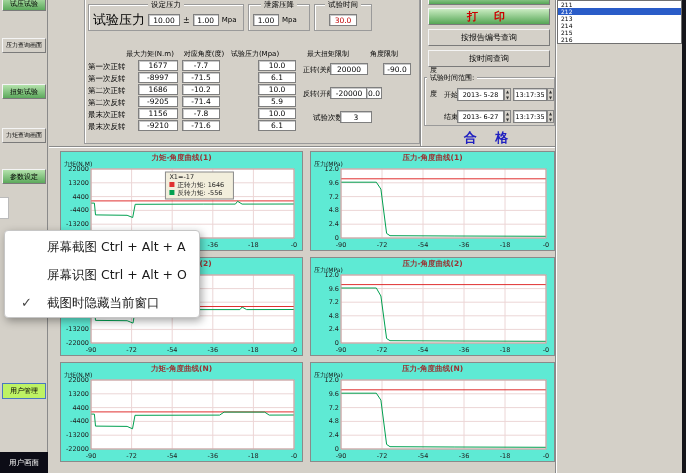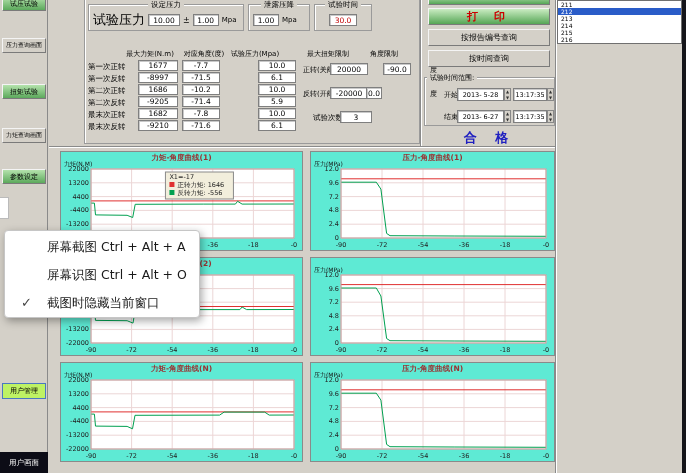--- a/index.html
+++ b/index.html
@@ -133,21 +133,21 @@
     <span class="tfield f3">10.0</span>
   </div>
   <div class="trow" style="top:96px">
     <span class="tlab">第二次反转</span>
     <span class="tfield f1">-9205</span>
     <span class="tfield f2">-71.4</span>
     <span class="tfield f3">5.9</span>
   </div>
   <div class="trow" style="top:108px">
     <span class="tlab">最末次正转</span>
-    <span class="tfield f1">1682</span>
+    <span class="tfield f1">1156</span>
     <span class="tfield f2">-7.8</span>
     <span class="tfield f3">10.0</span>
   </div>
   <div class="trow" style="top:120px">
     <span class="tlab">最末次反转</span>
     <span class="tfield f1">-9210</span>
     <span class="tfield f2">-71.6</span>
     <span class="tfield f3">6.1</span>
   </div>
 
@@ -305,20 +305,21 @@
         <line x1="30" y1="71.4" x2="233" y2="71.4" stroke="#ecd6d6" stroke-width="1"></line>
         <text x="28" y="73.4" text-anchor="end">-13200</text>
         <line x1="30" y1="85" x2="233" y2="85" stroke="#ecd6d6" stroke-width="1"></line>
         <text x="28" y="87" text-anchor="end">-22000</text>
         <polyline points="30.0,48.5 233.0,48.5" fill="none" stroke="#e03030" stroke-width="1"></polyline>
         <polyline points="30.0,50.6 33.4,50.6 34.5,62.4 66.1,62.7 72.0,65.1 74.2,51.8 131.5,51.6 178.9,51.6 181.1,49.0 185.6,51.6 233.0,51.5" fill="none" stroke="#00a050" stroke-width="1"></polyline>
         <rect x="30" y="17" width="203" height="68" fill="none" stroke="#c49a9a"></rect>
       </svg>
     </div>
   <div class="chart-box" style="left:310px;top:257px;width:245px;height:99px">
+    <div class="chart-title">压力-角度曲线(2)</div>
     <div class="chart-unit">压力(MPa)</div>
   <svg width="243" height="97">
         <rect x="30" y="17" width="205" height="68" fill="#ffffff"></rect>
         <line x1="30" y1="17" x2="30" y2="85" stroke="#ecd6d6" stroke-width="1"></line>
         <text x="30" y="94" text-anchor="middle">-90</text>
         <line x1="71" y1="17" x2="71" y2="85" stroke="#ecd6d6" stroke-width="1"></line>
         <text x="71" y="94" text-anchor="middle">-72</text>
         <line x1="112" y1="17" x2="112" y2="85" stroke="#ecd6d6" stroke-width="1"></line>
         <text x="112" y="94" text-anchor="middle">-54</text>
         <line x1="153" y1="17" x2="153" y2="85" stroke="#ecd6d6" stroke-width="1"></line>

